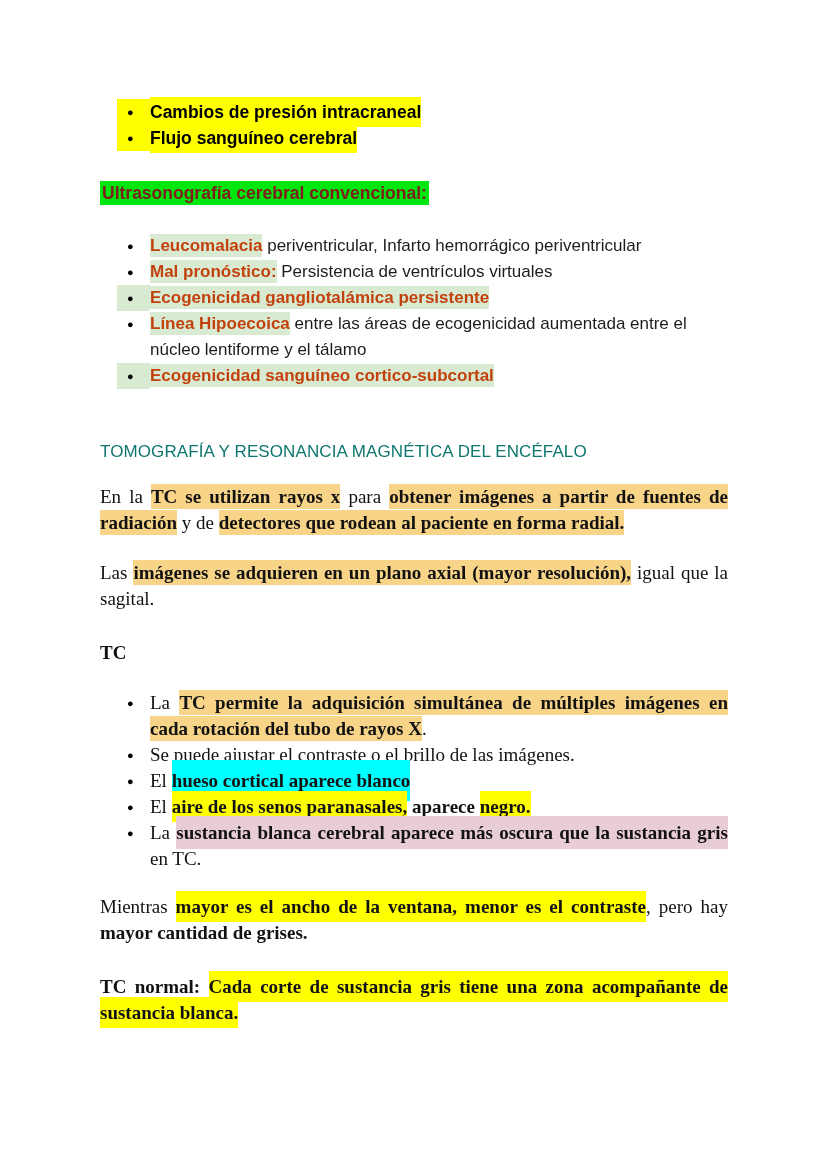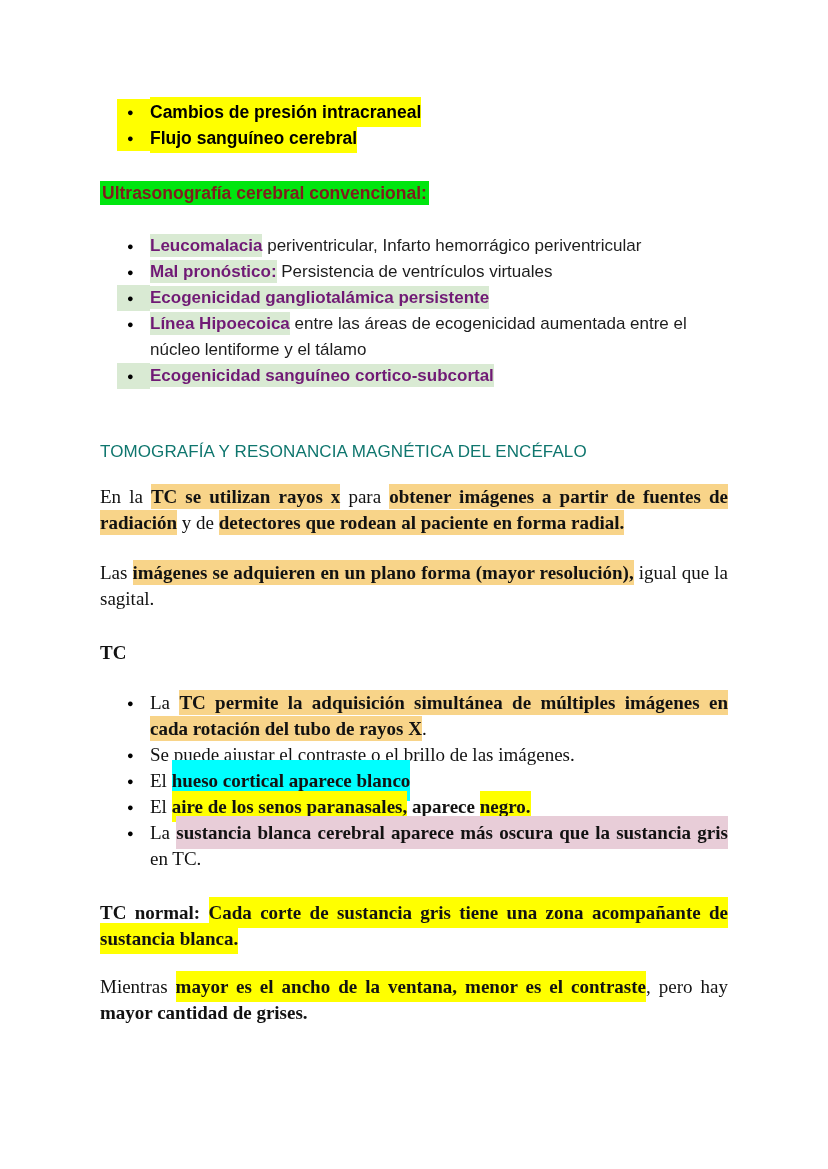--- a/index.html
+++ b/index.html
@@ -43,21 +43,21 @@
   .li-text { flex:1 1 auto; }
   
   .lead { margin-left:-10px; padding-left:10px; flex-basis:33px; }
   .lead.y { background:var(--hl-yellow,#ffff00); }
   .lead.m { background:var(--hl-mint,#d9ead3); }
 
   
   .intro-list  { margin-top:0; color:#000; }
   .us-heading  { margin-top:29px; color:#7f1d1d; }
   .us-list     { margin-top:27px; color:#1d1d1d; }
-  .us-list .b  { color:#701a75;text-align:right; }
+  .us-list .b  { color:#c2410c;text-align:right; }
   .ct-heading  { margin-top:50px; font-size:17px; line-height:26px; font-weight:normal; color:#0f766e; letter-spacing:0.1px; }
   .para-1      { margin-top:19px;  }
   .para-2      { margin-top:24px; }
   .tc-label    { margin-top:28px; }
   .tc-list     { margin-top:24px; }
   .para-3      { margin-top:22px; }
   .para-4      { margin-top:28px; }
 </style>
 </head>
 <body>
@@ -97,21 +97,21 @@
     <li>
         <span class="bullet lead m">●</span>
         <div class="li-text"><span class="b hl-mint">Ecogenicidad sanguíneo cortico-subcortal</span></div>
       </li>
   </ul>
 
   <div class="ct-heading"><span>TOMOGRAFÍA Y RESONANCIA MAGNÉTICA DEL ENCÉFALO</span></div>
 
   <p class="serif just para-1"><span>En la </span><span class="b hl-amber">TC se utilizan rayos x</span><span> para </span><span class="b hl-amber">obtener imágenes a partir de fuentes de radiación</span><span> y de </span><span class="b hl-amber">detectores que rodean al paciente en forma radial.</span></p>
 
-  <p class="serif just para-2"><span>Las </span><span class="b hl-amber">imágenes se adquieren en un plano forma (mayor resolución),</span><span> igual que la sagital.</span></p>
+  <p class="serif just para-2"><span>Las </span><span class="b hl-amber">imágenes se adquieren en un plano axial (mayor resolución),</span><span> igual que la sagital.</span></p>
 
   <p class="serif b tc-label"><span>TC</span></p>
 
   <ul class="tc-list serif">
     <li>
         <span class="bullet">●</span>
         <div class="li-text just"><span>La </span><span class="b hl-amber">TC permite la adquisición simultánea de múltiples imágenes en cada rotación del tubo de rayos X</span><span>.</span></div>
       </li>
     <li>
         <span class="bullet">●</span>
@@ -124,17 +124,17 @@
     <li>
         <span class="bullet">●</span>
         <div class="li-text just"><span>El </span><span class="b hl-yellow">aire de los senos paranasales,</span><span class="b"> aparece </span><span class="b hl-yellow">negro.</span></div>
       </li>
     <li>
         <span class="bullet">●</span>
         <div class="li-text just"><span>La </span><span class="b hl-pink">sustancia blanca cerebral aparece más oscura que la sustancia gris</span><span> en TC.</span></div>
       </li>
   </ul>
 
+  <p class="serif just para-3"><span>Mientras </span><span class="b hl-yellow">mayor es el ancho de la ventana, menor es el contraste</span><span>, pero hay </span><span class="b">mayor cantidad de grises.</span></p>
+
   <p class="serif just para-4"><span class="b">TC normal: </span><span class="b hl-yellow">Cada corte de sustancia gris tiene una zona acompañante de sustancia blanca.</span></p>
-
-  <p class="serif just para-3"><span>Mientras </span><span class="b hl-yellow">mayor es el ancho de la ventana, menor es el contraste</span><span>, pero hay </span><span class="b">mayor cantidad de grises.</span></p>
 
 </div>
 
 </body></html>

